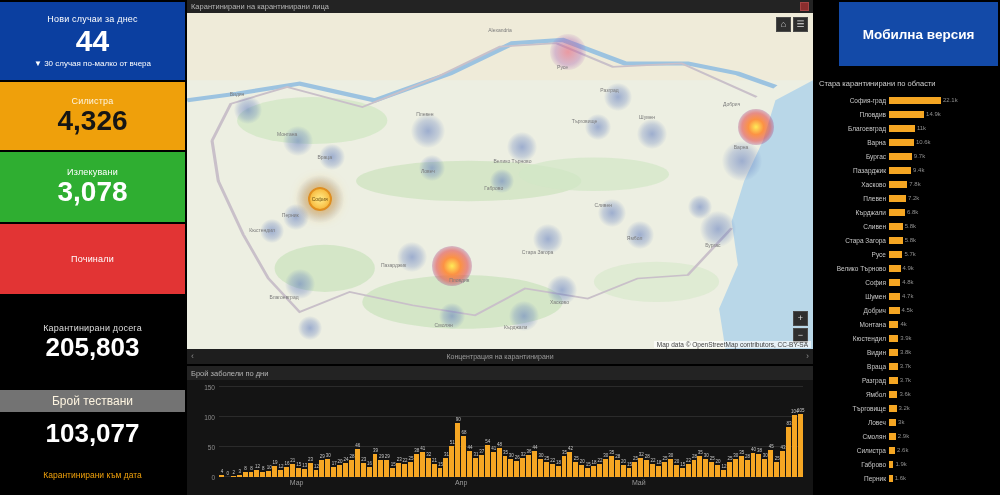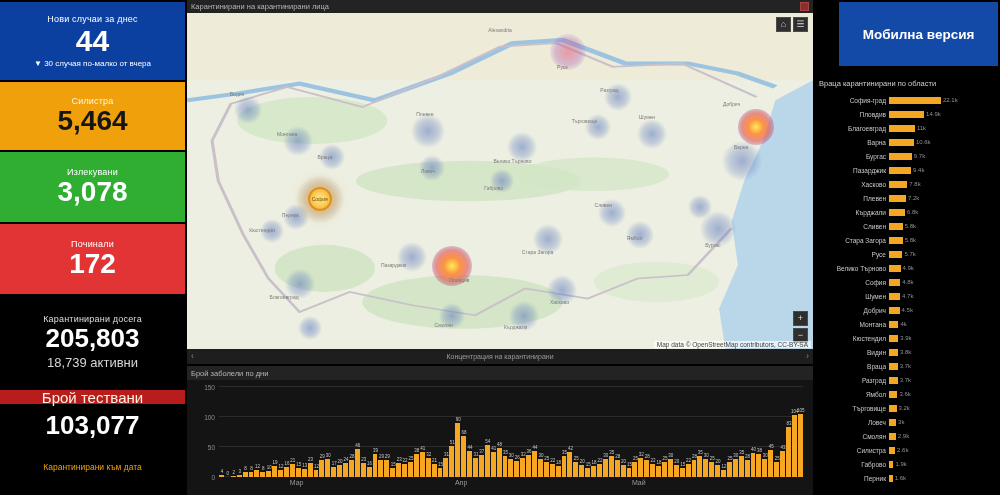--- a/index.html
+++ b/index.html
@@ -15,21 +15,21 @@
   .tile-dark{height:92px;background:transparent;}
   .tile-title{font-size:9px;letter-spacing:.2px;}
   .tile-value{font-size:28px;font-weight:bold;line-height:1.1;}
   .tile-blue .tile-value{font-size:30px;}
   .tile-orange .tile-title{color:#fdf4e0;}
   .tile-orange .tile-value{color:#151515;}
   .tile-sub{font-size:8px;margin-top:2px;}
   .tile-dark .tile-title{color:#dedede;font-size:9px;}
   .tile-dark .tile-value{font-size:26px;}
   .tile-dark .tile-sub{font-size:13px;color:#d6d6d6;}
-  .tested-header{height:14px;background:#b91c1c;color:#fdf4e0;font-size:15px;display:flex;align-items:center;justify-content:center;flex:0 0 auto;}
+  .tested-header{height:22px;background:#737373;color:#fdf4e0;font-size:12px;display:flex;align-items:center;justify-content:center;flex:0 0 auto;}
   .tested-value{height:38px;color:#fff;font-size:26px;font-weight:bold;display:flex;align-items:center;justify-content:center;flex:0 0 auto;}
   .updated{height:42px;color:#efa00b;text-align:center;display:flex;flex-direction:column;justify-content:center;gap:3px;flex:0 0 auto;}
   .updated-title{font-size:8.5px;}
   .updated-value{font-size:11px;}
 
   
   .map-panel{position:absolute;left:187px;top:0;width:626px;height:364px;background:#101010;}
   .map-header{height:13px;background:#232323;color:#b5b5b5;font-size:7.5px;display:flex;align-items:center;justify-content:space-between;padding:0 4px;}
   .panel-menu-btn{width:9px;height:9px;background:#8b2e2e;border:1px solid #a54545;box-sizing:border-box;cursor:pointer;}
   .map-body{position:relative;height:336px;background:#edefe2;overflow:hidden;}
@@ -83,37 +83,35 @@
   <div class="left-panel">
 
     <div class="tile tile-blue">
       <div class="tile-title">Нови случаи за днес</div>
       <div class="tile-value">44</div>
       <div class="tile-sub">▼ 30 случая по-малко от вчера</div>
     </div>
 
     <div class="tile tile-orange">
       <div class="tile-title">Силистра</div>
-      <div class="tile-value">5,464</div>
+      <div class="tile-value">4,326</div>
     </div>
 
     <div class="tile tile-green">
       <div class="tile-title">Излекувани</div>
       <div class="tile-value">3,078</div>
     </div>
 
     <div class="tile tile-red">
       <div class="tile-title">Починали</div>
-      <div class="tile-value">172</div>
     </div>
 
     <div class="tile tile-dark">
       <div class="tile-title">Карантинирани досега</div>
       <div class="tile-value">205,803</div>
-      <div class="tile-sub">18,739 активни</div>
     </div>
 
     <div class="tested-header">Брой тествани</div>
     <div class="tested-value">103,077</div>
 
     <div class="updated">
       <div class="updated-title">Карантинирани към дата</div>
     </div>
   </div>
 
@@ -634,21 +632,21 @@
       <div class="month-axis" id="month-axis">
           <span class="month-label" style="left: 12.1212%;">Мар</span>
           <span class="month-label" style="left: 40.404%;">Апр</span>
           <span class="month-label" style="left: 70.7071%;">Май</span>
         </div>
     </div>
   </div>
 
   <div class="right-panel">
     <div class="mobile-btn">Мобилна версия</div>
-    <div class="region-title">Враца карантинирани по области</div>
+    <div class="region-title">Стара карантинирани по области</div>
     <div class="region-list" id="region-list">
         <div class="region-row">
           <span class="region-name">София-град</span>
           <div class="region-bar" style="width: 52px; background: rgb(245, 166, 35);"></div>
           <span class="region-value">22.1k</span>
         </div>
         <div class="region-row">
           <span class="region-name">Пловдив</span>
           <div class="region-bar" style="width: 35.0588px; background: rgb(245, 166, 35);"></div>
           <span class="region-value">14.9k</span>

